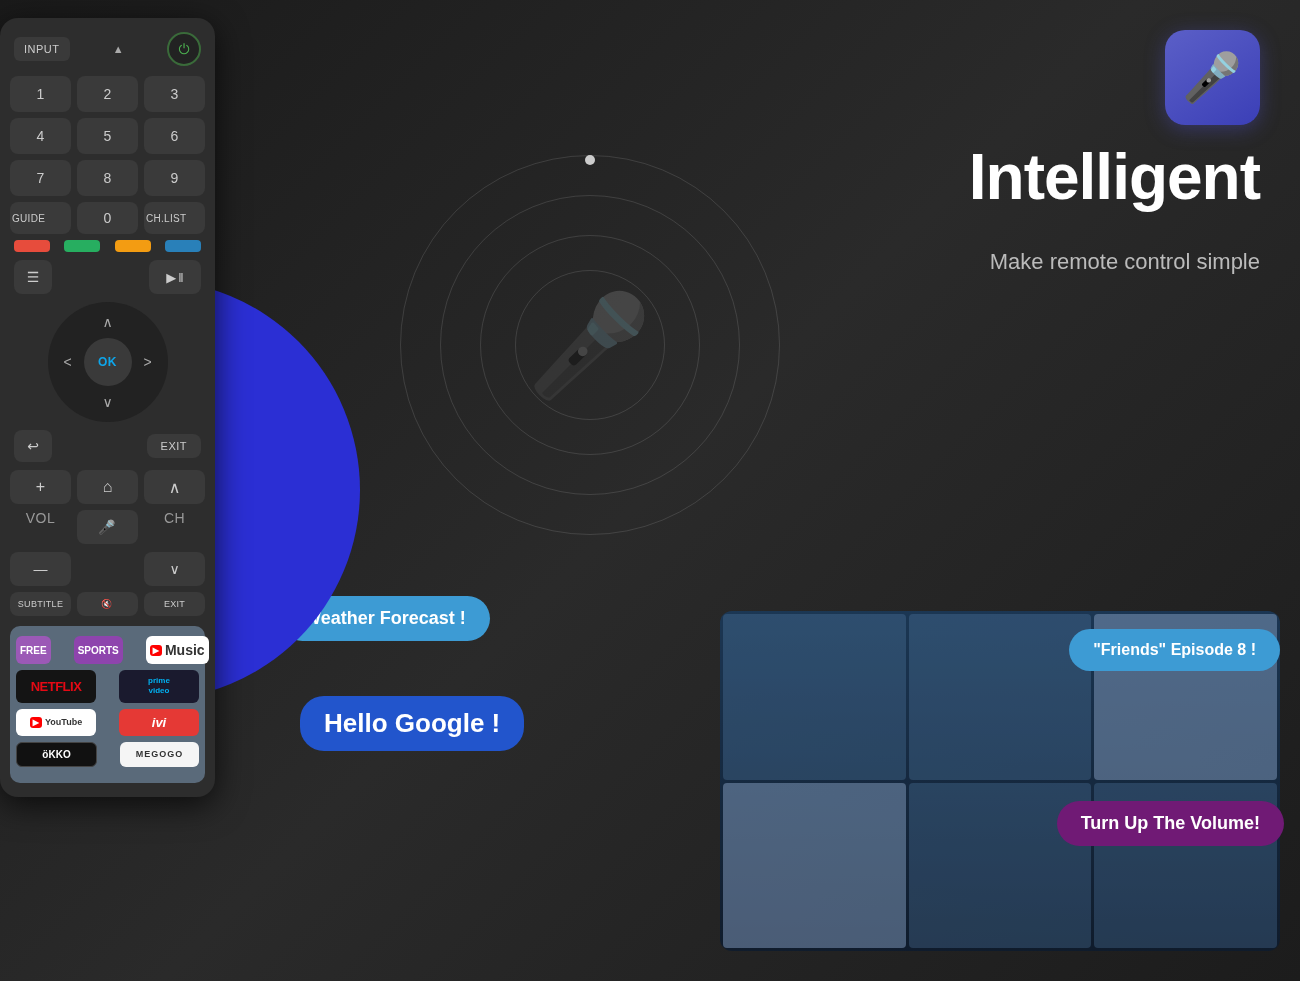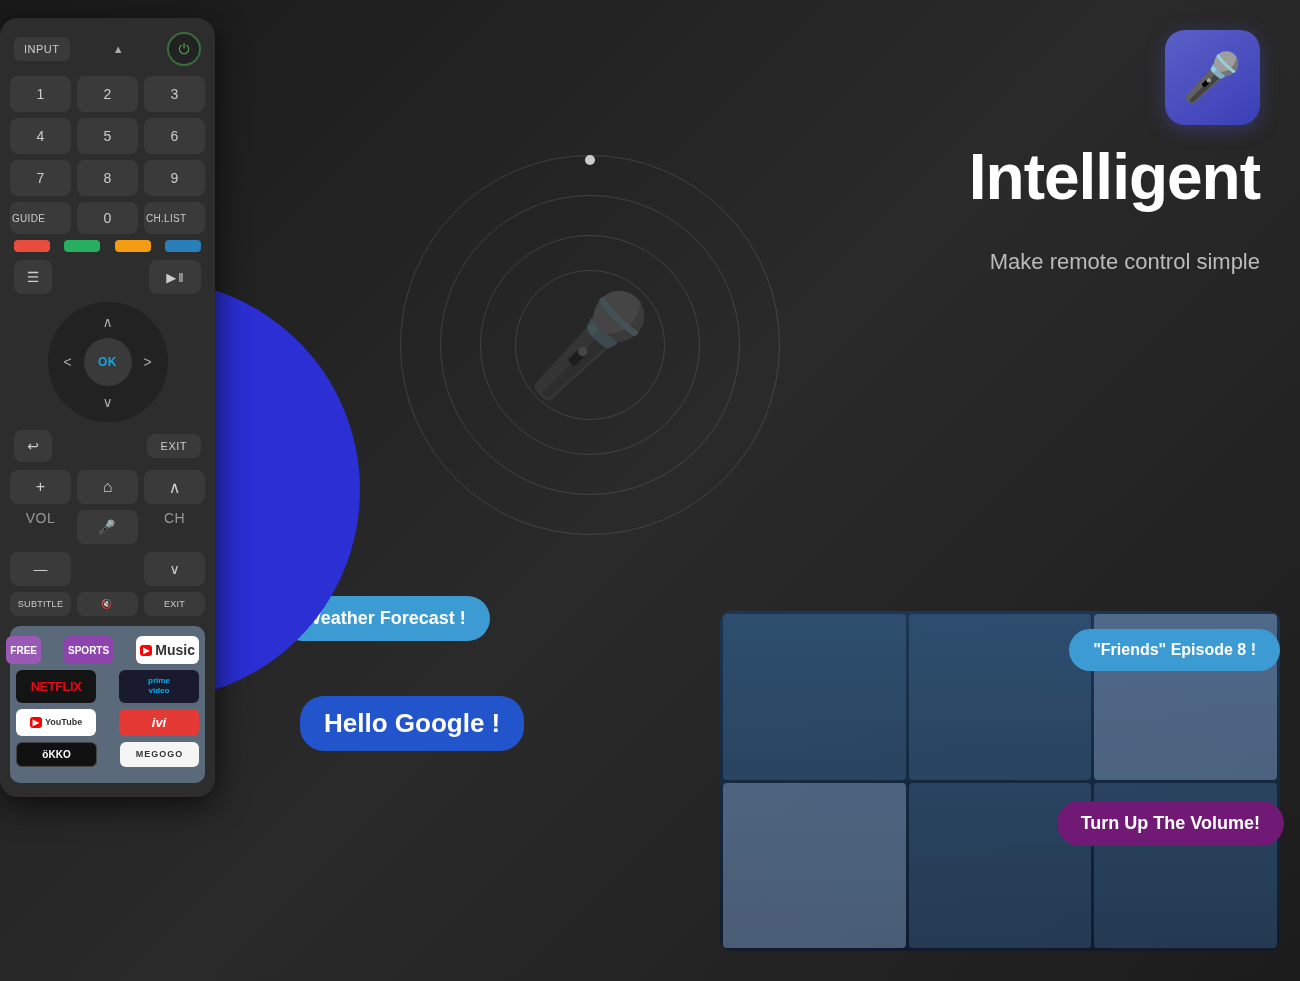--- a/index.html
+++ b/index.html
@@ -413,21 +413,21 @@
     .apps-section {
       background: #5a6a7a;
       border-radius: 10px;
       padding: 10px 6px;
     }
 
     .apps-row {
       display: flex;
       gap: 23px;
       margin-bottom: 6px;
-      justify-content: flex-end;
+      justify-content: space-between;
     }
 
     .app-btn {
       flex: 1;
       border: none;
       border-radius: 6px;
       padding: 6px 4px;
       font-size: 10px;
       cursor: pointer;
       font-weight: bold;

